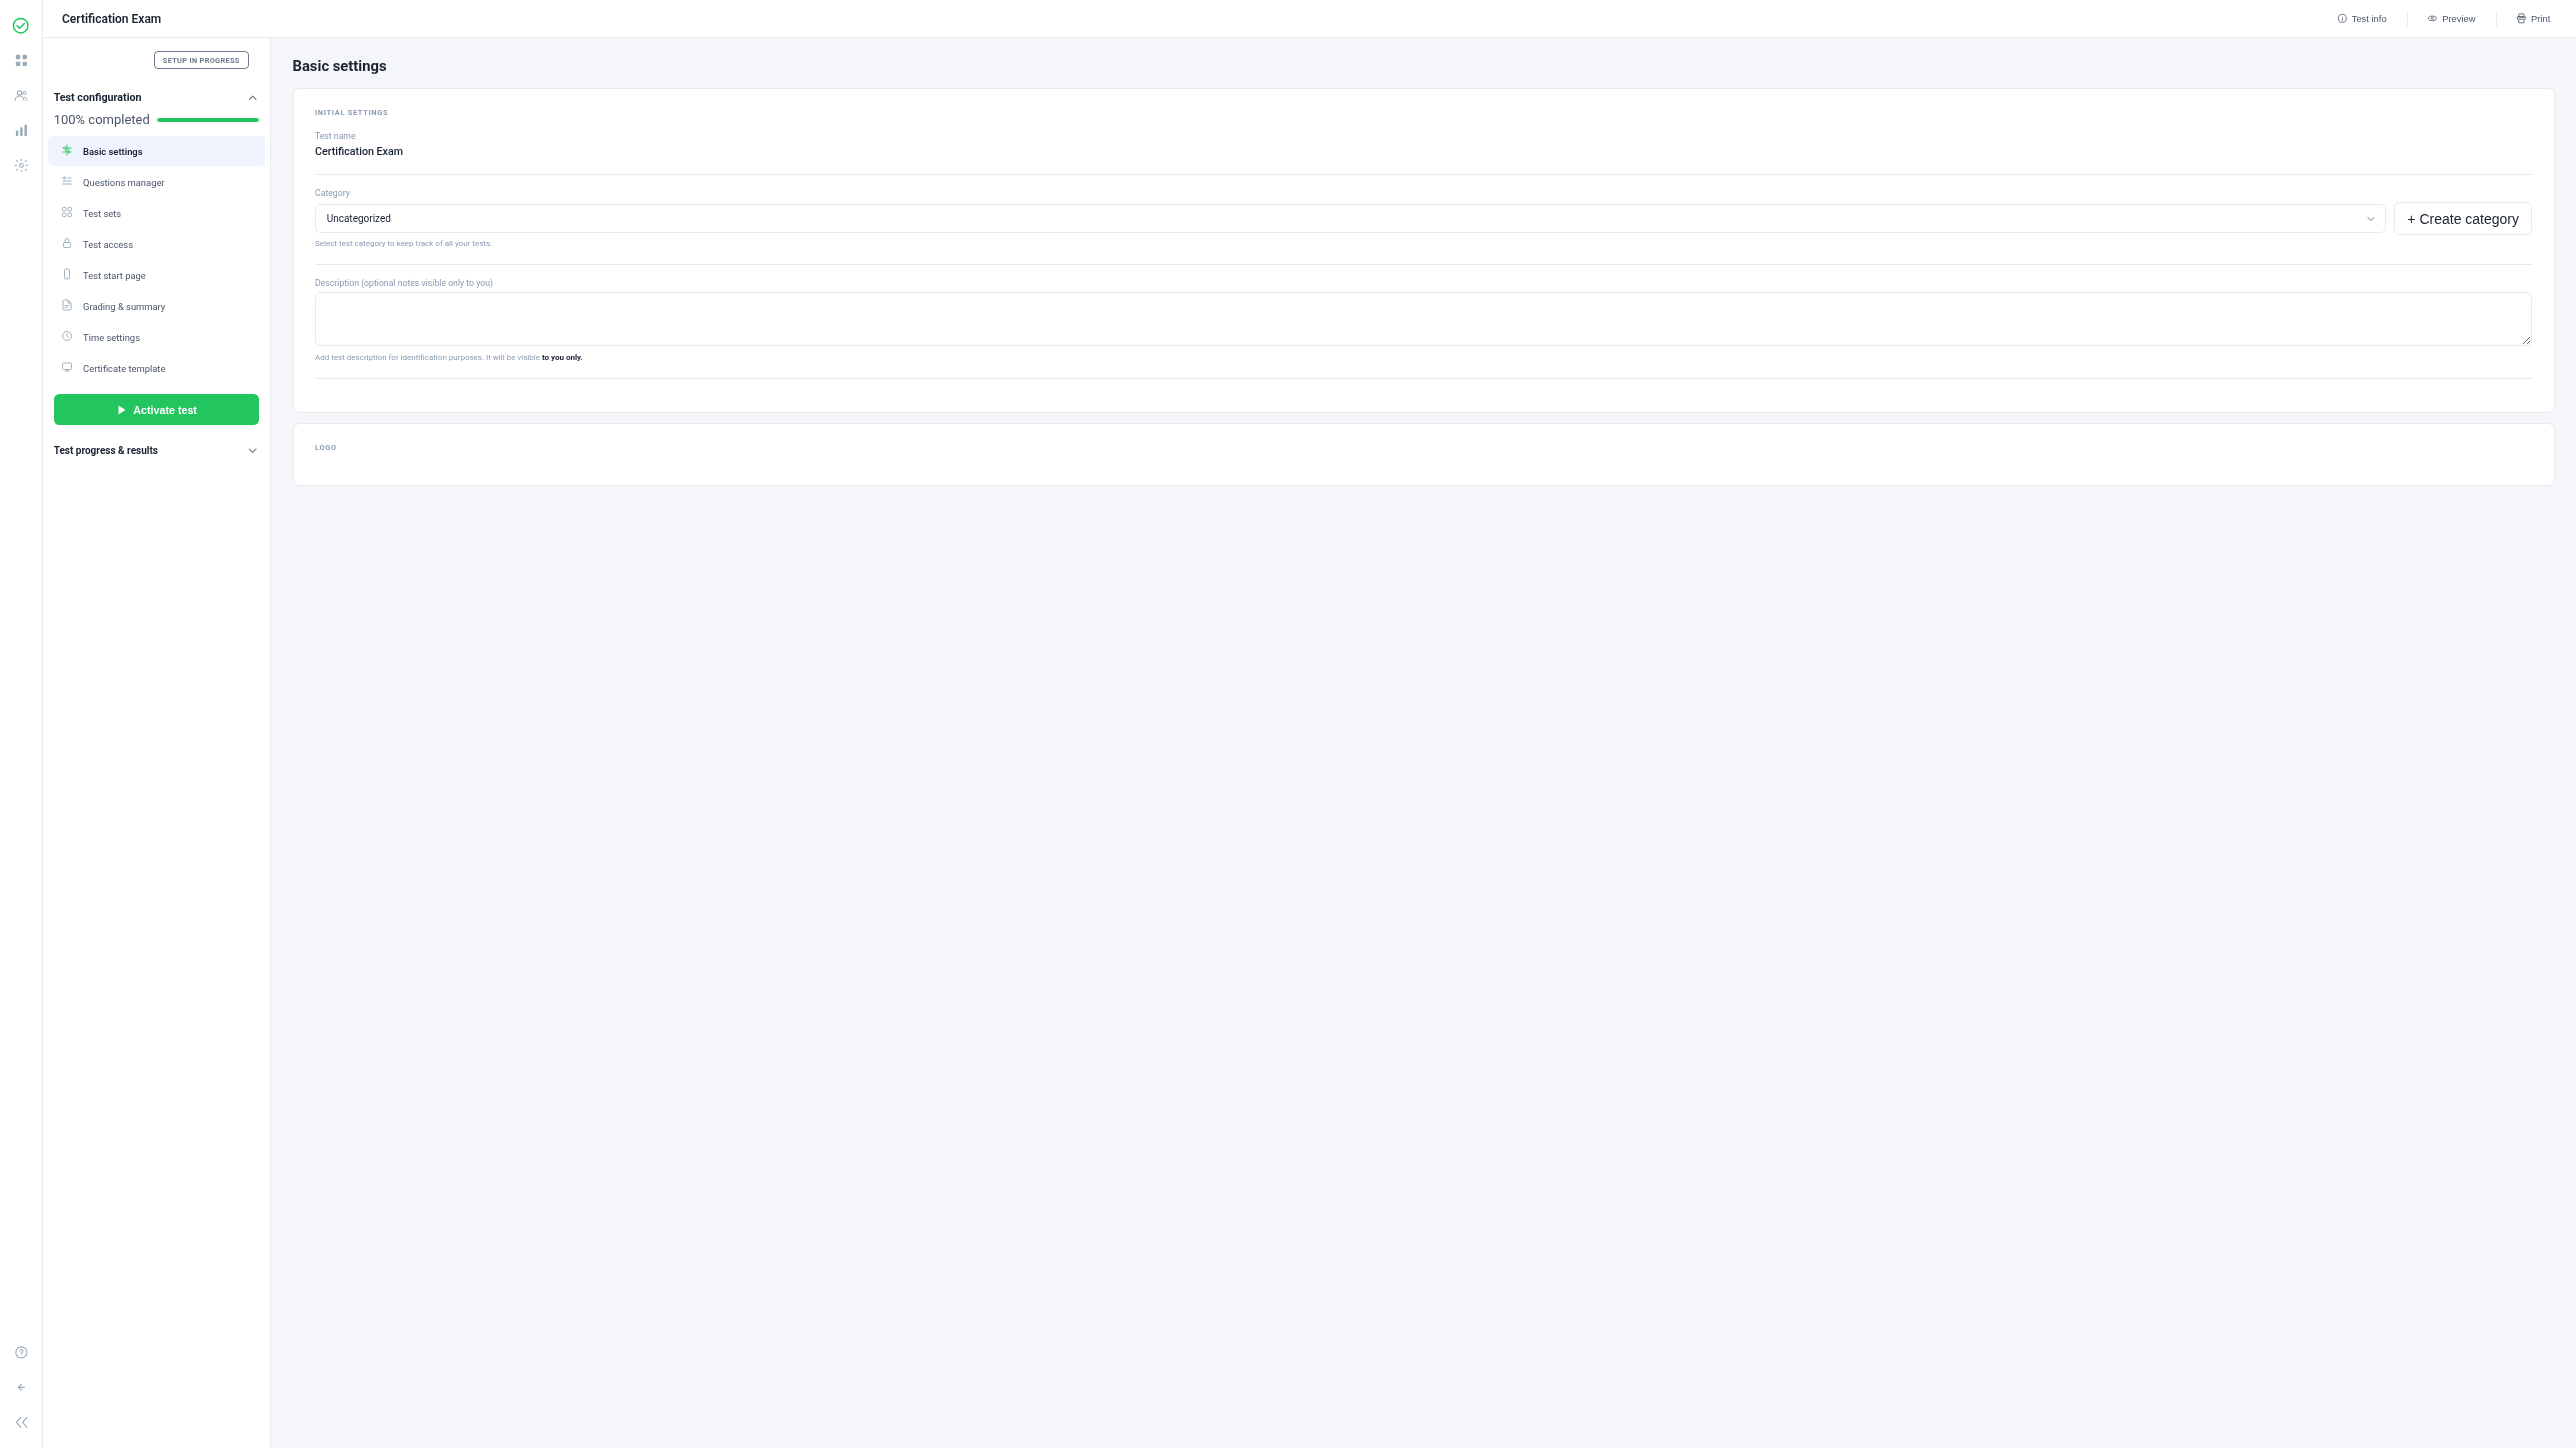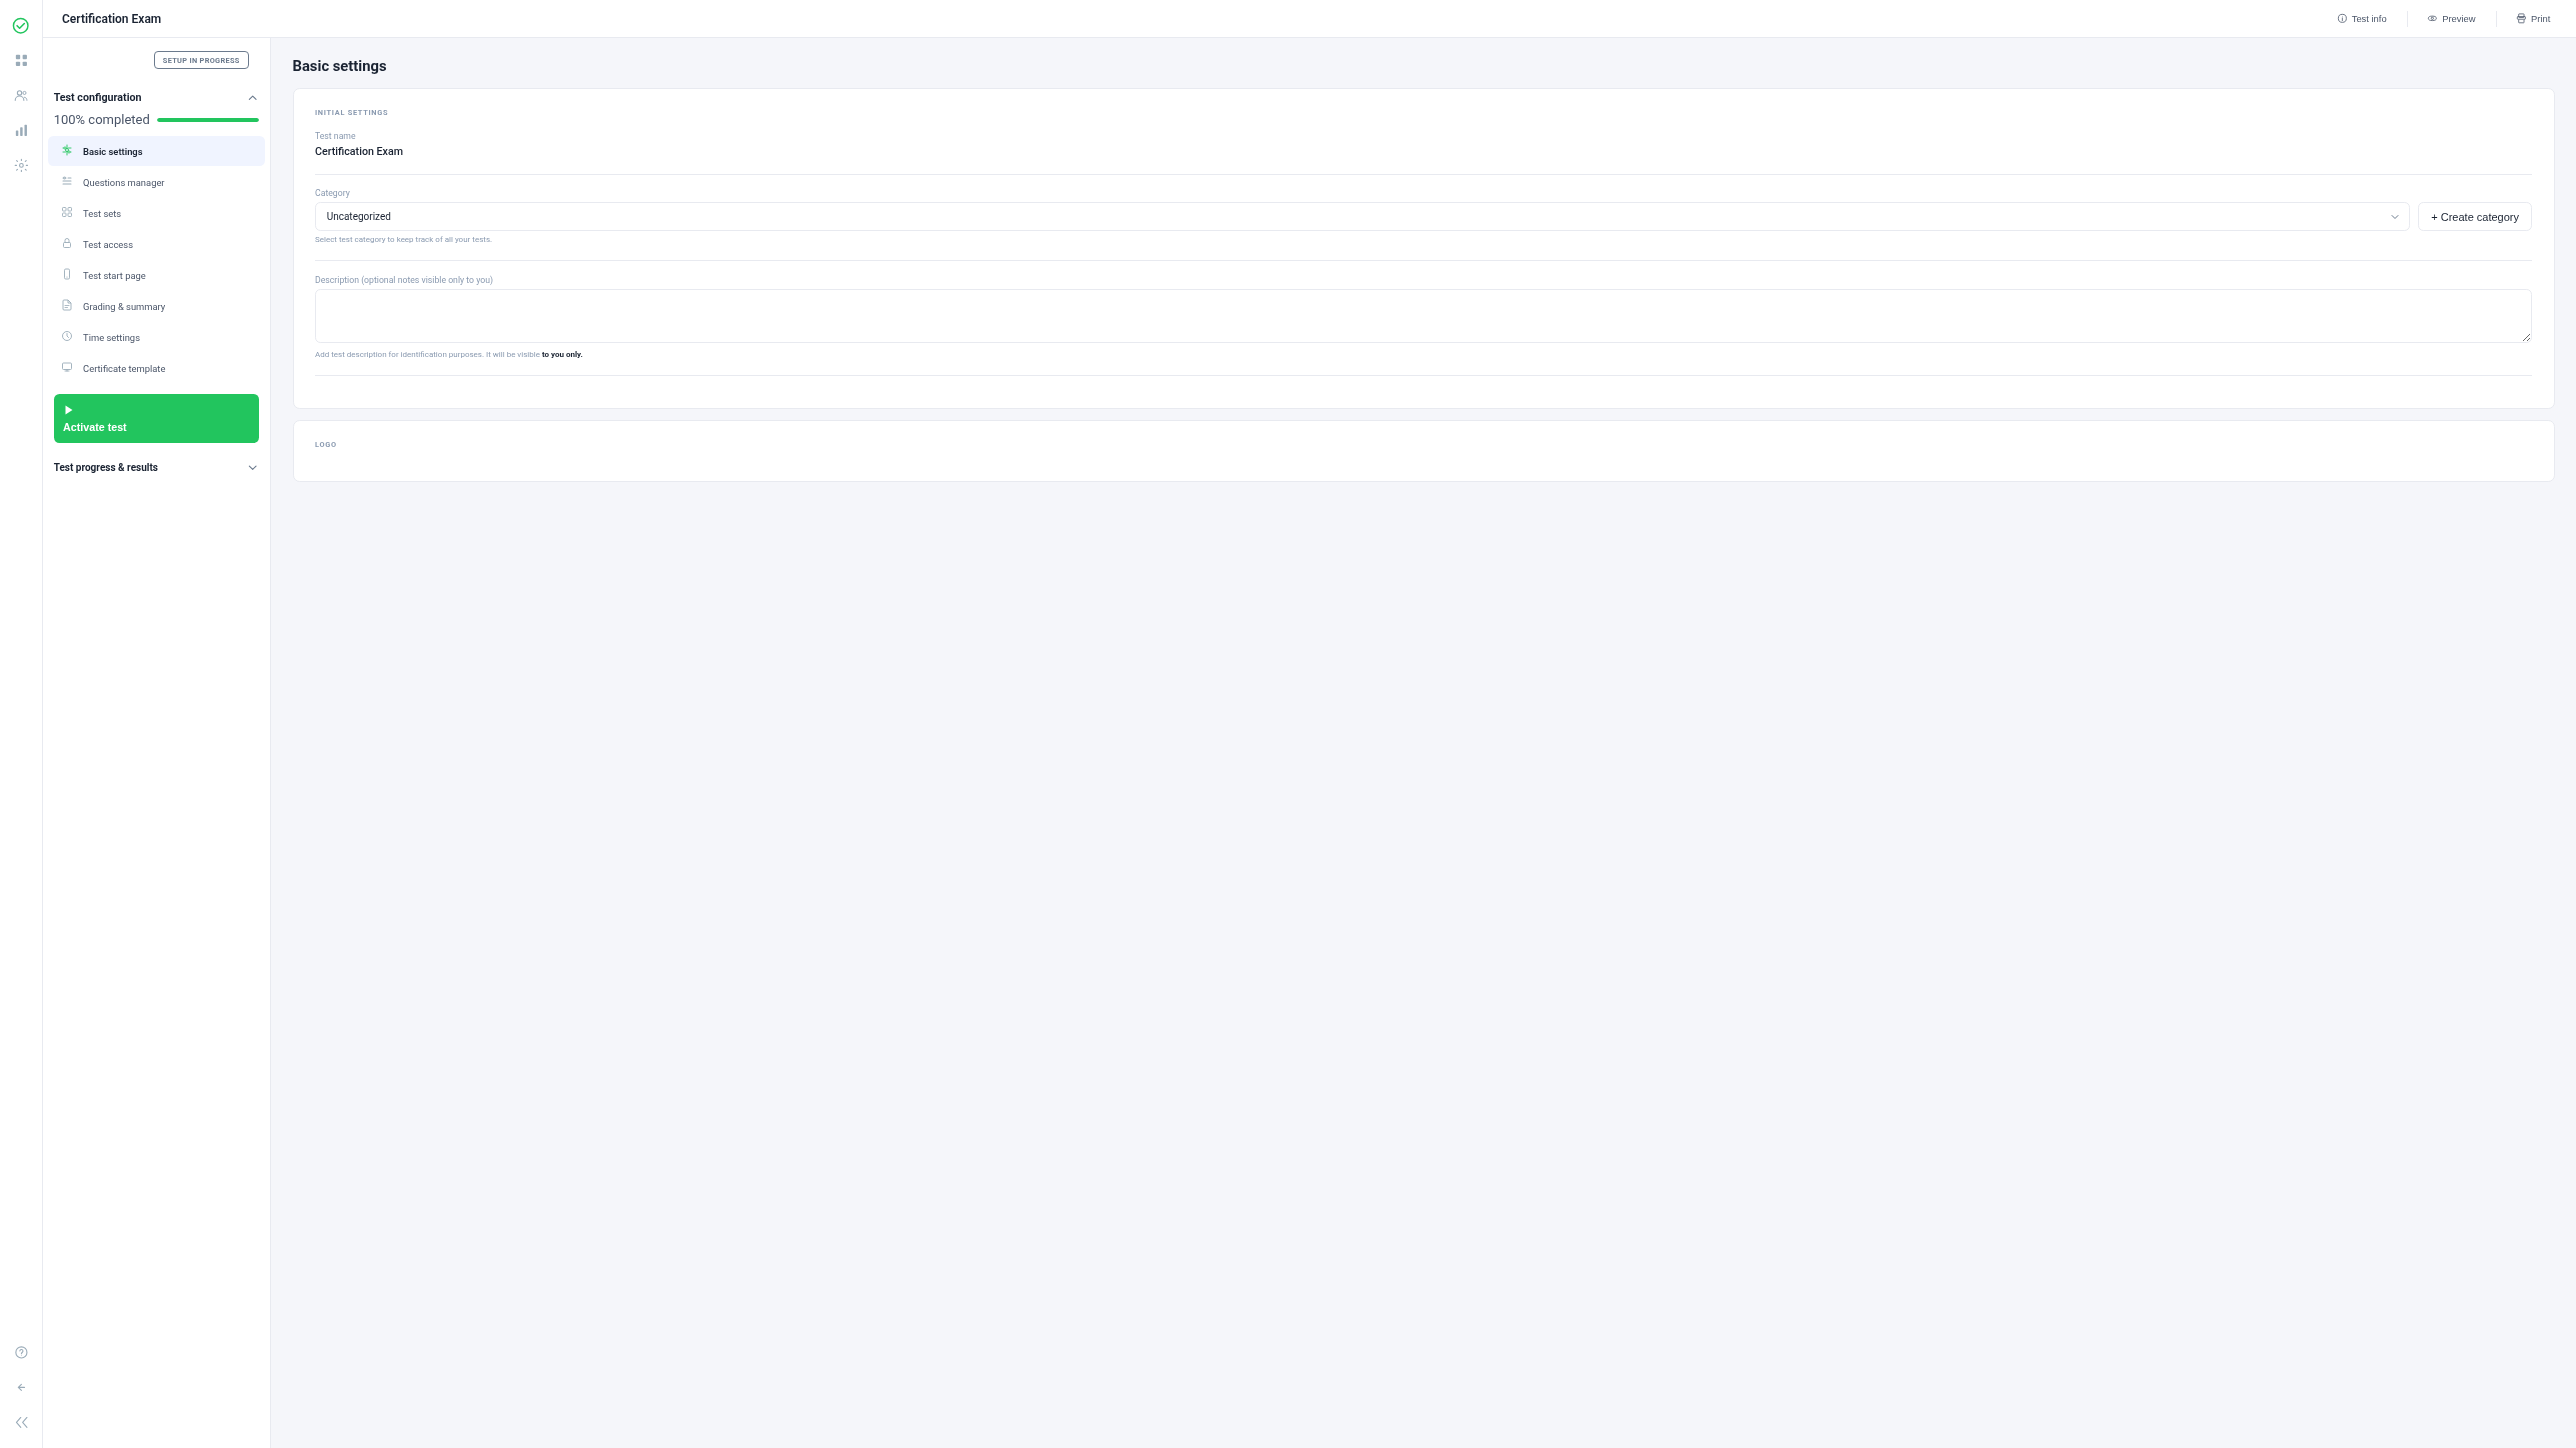--- a/index.html
+++ b/index.html
@@ -149,21 +149,20 @@
       border: none;
       border-radius: 5.4px;
       padding: 9.4px;
       font-size: 10.7px;
       font-weight: 600;
       cursor: pointer;
       display: flex;
       align-items: flex-start;
       justify-content: center;
       gap: 5.4px;
-      flex-direction: column;
     }
 
     .config-section2-header {
       display: flex;
       align-items: center;
       justify-content: space-between;
       padding: 8px 10.7px;
       cursor: pointer;
     }
     .config-section2-title {
@@ -211,21 +210,21 @@
       cursor: pointer;
       display: flex;
       align-items: center;
       justify-content: space-between;
     }
     .create-category-btn {
       background: #fff;
       border: 1px solid #e8eaf0;
       border-radius: 5.4px;
       padding: 7.4px 12px;
-      font-size: 11px;
+      font-size: 14px;
       color: #1a2332;
       cursor: pointer;
       white-space: nowrap;
       display: flex;
       align-items: center;
       gap: 2.7px;
       font-weight: 500;
     }
 
     .hint-text { font-size: 8px; color: #8a9ab0; margin-top: 4px; }

